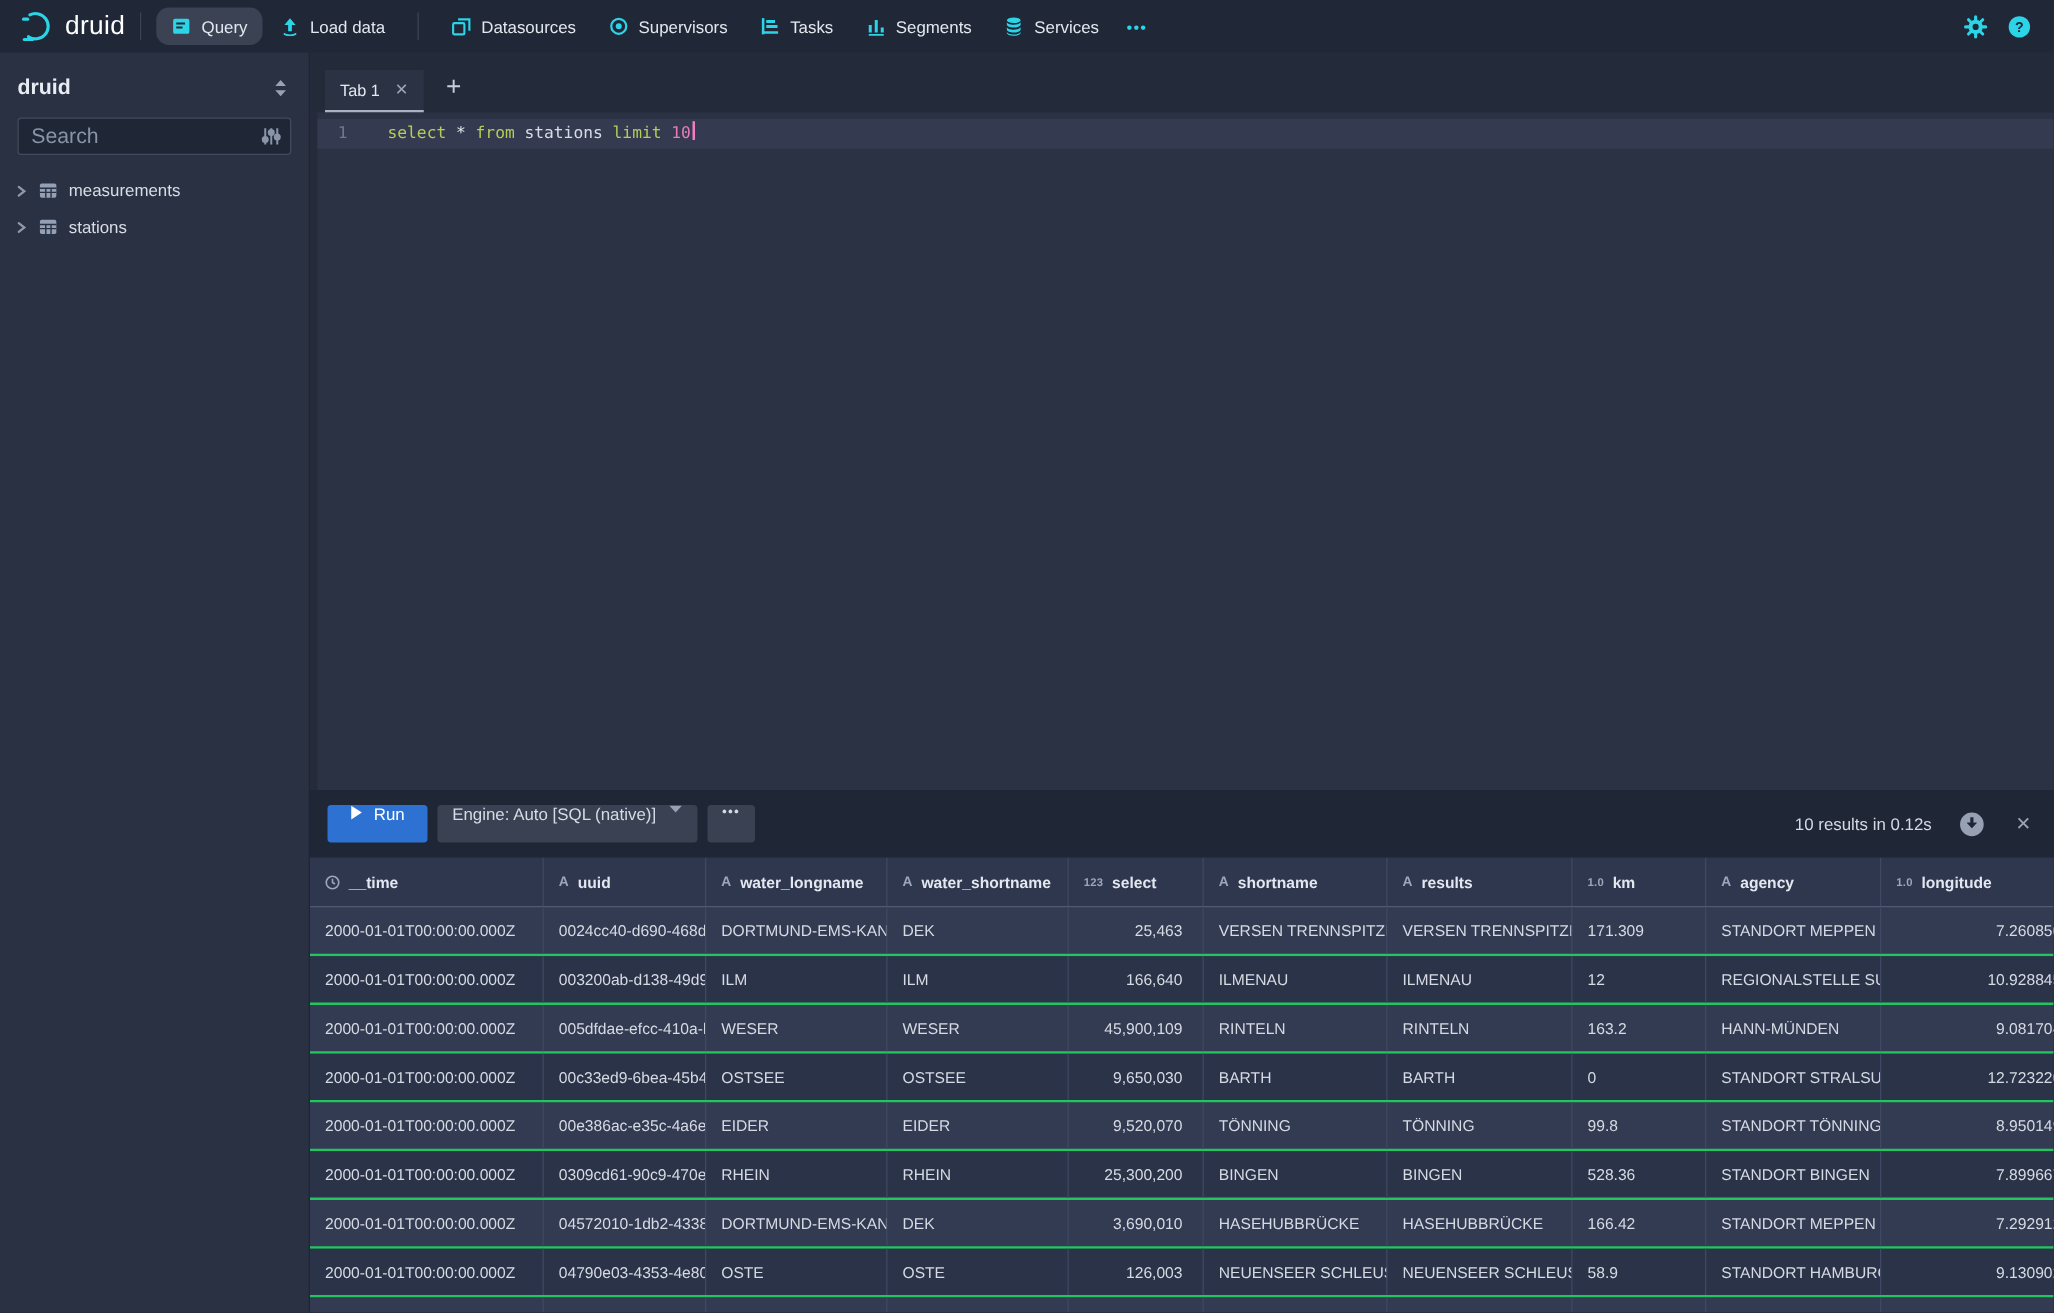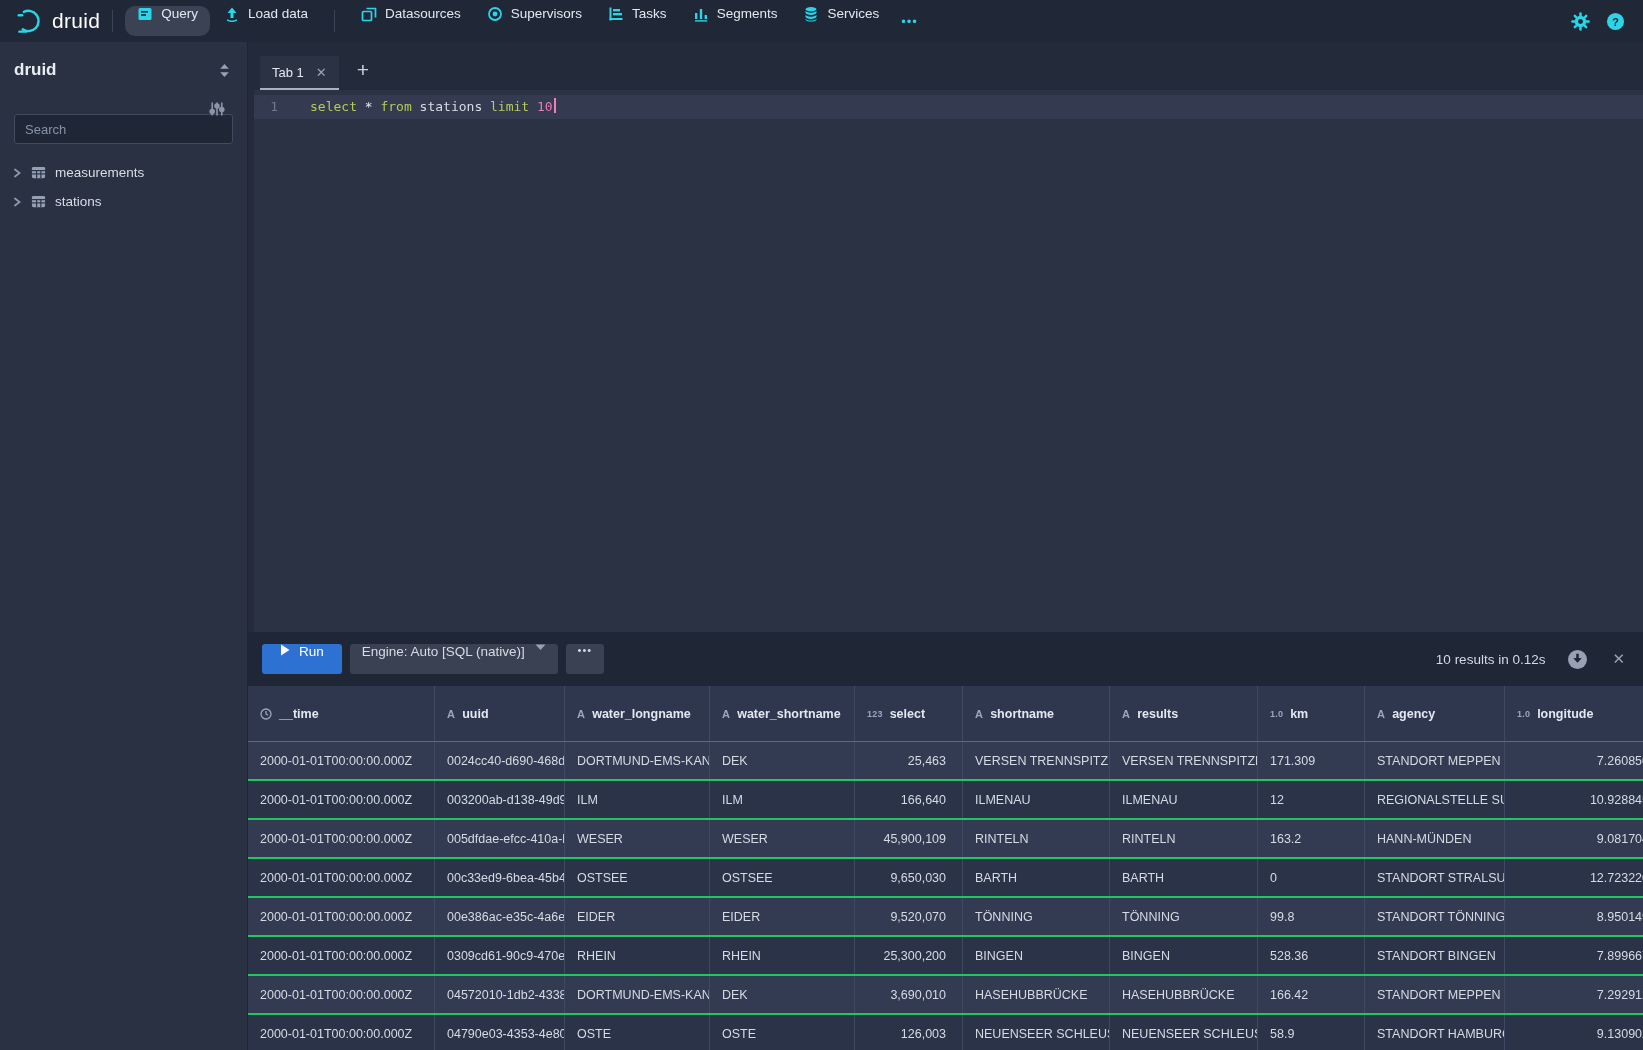--- a/index.html
+++ b/index.html
@@ -15,44 +15,43 @@
   .navbar {
     position:absolute; top:0; left:0; width:1643px; height:42px;
     background:#20273
 7; background:#202737;
     display:flex; align-items:center; padding:0 12px 0 16px; z-index:10;
   }
   .logo { display:flex; align-items:center; gap:9px; cursor:pointer; }
   .logo-text { color:#ffffff; font-size:21px; font-weight:500; letter-spacing:.3px; }
   .nav-divider { width:1px; height:22px; background:#3b4456; margin:0 12px; flex:0 0 auto; }
   .nav-item {
-    display:flex; align-items:flex-start; gap:8px; height:30px; padding:0 12px;
+    display:flex; align-items:center; gap:8px; height:30px; padding:12px 12px;
     font-size:13.5px; color:#e3e8ef; border-radius:10px; cursor:pointer; white-space:nowrap;
   }
   .nav-item.active { background:#3a4254; }
   .nav-more { padding:0 10px; color:#2bd4e6; font-size:13px; letter-spacing:1px; cursor:pointer; }
   .nav-right { margin-left:auto; display:flex; align-items:center; gap:16px; padding-right:6px; }
   .nav-right .ic { cursor:pointer; }
 
   
   .sidebar {
     position:absolute; top:42px; left:0; width:248px; bottom:0;
     background:#2a3142; border-right:1px solid #1e2534;
   }
   .schema-row {
     display:flex; align-items:center; justify-content:space-between;
     padding:18px 16px 14px 14px;
   }
   .schema-title { font-size:17px; font-weight:600; color:#e9edf3; }
   .search-wrap { position:relative; margin:0 14px; }
   .search-wrap input {
     width:100%; height:30px; background:#1f2636; border:1px solid #414b5e; border-radius:3px;
-    color:#cfd5e0; font-size:13px; padding:0 32px 0 10px; outline:none;
+    color:#cfd5e0; font-size:17px; padding:0 32px 0 10px; outline:none;
     font-family:"Liberation Sans",sans-serif;
-    margin-top:20px;
   }
   .search-wrap input::placeholder { color:#8793a6; }
   .search-sliders { position:absolute; right:8px; top:7px; cursor:pointer; }
   .tree { margin-top:14px; }
   .tree-item {
     display:flex; align-items:center; gap:9px; height:29px; padding-left:12px;
     font-size:13.5px; color:#d9dde6; cursor:pointer;
   }
 
   
@@ -98,21 +97,21 @@
   .btn-run { background:#2d72d2; color:#ffffff; padding:0 18px; gap:9px; font-weight:500; }
   .btn-engine { background:#3a4152; color:#d6dbe4; padding:0 12px; gap:10px; }
   .btn-more { background:#3a4152; color:#d6dbe4; width:38px; justify-content:center; letter-spacing:1px; font-size:11px; }
   .run-spacer { flex:1; }
   .results-summary { color:#d4d9e3; font-size:13.5px; margin-right:14px; }
   .dl-ic { margin-right:16px; cursor:pointer; }
   .close-ic { color:#9aa3b5; font-size:15px; cursor:pointer; margin-right:4px; }
 
   
   .results { position:absolute; top:644px; left:0; right:0; bottom:0; overflow:hidden; background:#2b3348; }
-  .thead { display:flex; height:56px; background:#2e374e; border-bottom:1px solid #5d6783; }
+  .thead { display:flex; height:40px; background:#2e374e; border-bottom:1px solid #5d6783; }
   .th {
     flex:0 0 auto; display:flex; align-items:center; gap:7px; padding:0 6px 0 12px;
     color:#e3e7ef; font-size:12.5px; font-weight:600; white-space:nowrap; overflow:hidden;
     border-right:1px solid #3f4963; cursor:pointer;
   }
   .type-ic { color:#9aa6bc; flex:0 0 auto; display:flex; align-items:center; }
   .type-text { font-size:9px; font-weight:700; letter-spacing:.2px; }
   .type-text.big { font-size:11px; }
   .tr { display:flex; height:39px; border-bottom:2px solid #22c55e; }
   .tr.light { background:#333b53; }

